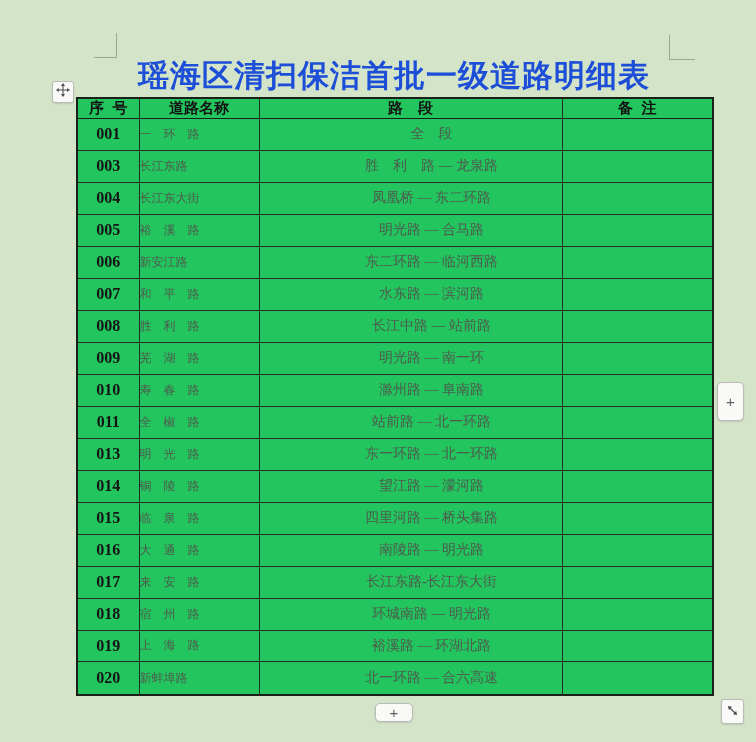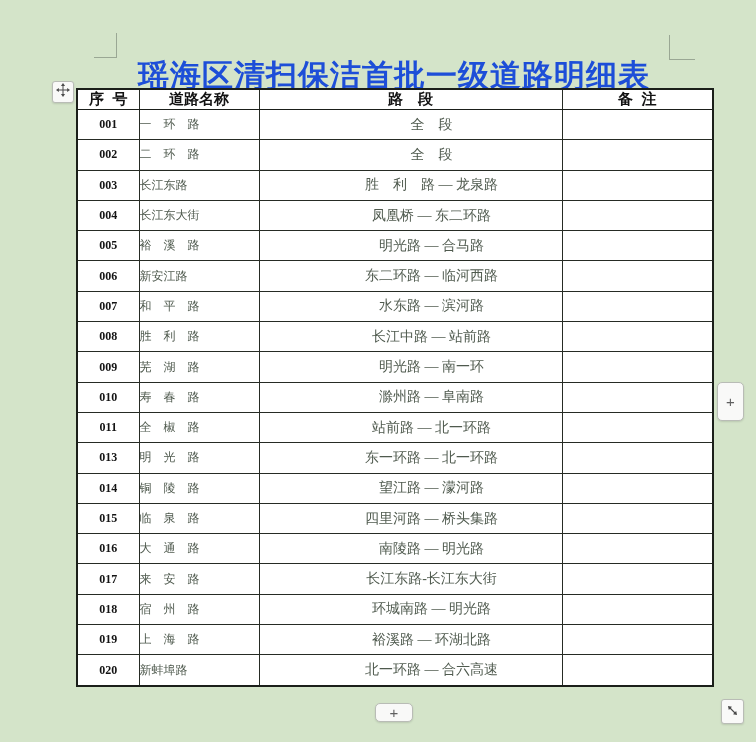--- a/index.html
+++ b/index.html
@@ -18,38 +18,38 @@
 
   
   .doc-title {
     position:absolute; left:76px; top:56px; width:636px; height:40px;
     text-align:center; font-size:31px; font-weight:bold; color:#1d4ed8;
     letter-spacing:1px; line-height:40px; white-space:nowrap;
   }
 
   
   table.roads {
-    position:absolute; left:76px; top:88px; width:636px; height:599px;
+    position:absolute; left:76px; top:97px; width:636px; height:599px;
     border-collapse:collapse; table-layout:fixed;
     border:2px solid #1b1f1a;
-    background:#ffffff;
+    background:#22c55e;
   }
   table.roads th, table.roads td {
     border:1px solid #262b24;
     vertical-align:middle;
     white-space:pre;
     overflow:hidden;
   }
   table.roads th {
     font-size:15px; font-weight:bold; color:#131313; text-align:center;
     border-bottom:1.5px solid #1b1f1a;
   }
   td.serial-cell {
     text-align:center; font-family:"Liberation Serif", serif;
-    font-weight:bold; font-size:12px; color:#141414;
+    font-weight:bold; font-size:16px; color:#141414;
   }
   td.road-name-cell {
     text-align:left; font-family:"Liberation Serif", serif;
     font-size:12px; color:#4f5a4e;
   }
   td.section-cell {
     text-align:center; padding-left:42px; font-family:"Liberation Serif", serif;
     font-size:14px; color:#4f5a4e;
   }
   td.note-cell { }
@@ -92,26 +92,20 @@
       </tr>
     </thead>
     <tbody>
         <tr>
           <td class="serial-cell">001</td>
           <td class="road-name-cell">一　环　路</td>
           <td class="section-cell">全　段</td>
           <td class="note-cell"></td>
         </tr>
         <tr>
-          <td class="serial-cell">002</td>
-          <td class="road-name-cell">二　环　路</td>
-          <td class="section-cell">全　段</td>
-          <td class="note-cell"></td>
-        </tr>
-        <tr>
           <td class="serial-cell">003</td>
           <td class="road-name-cell">长江东路</td>
           <td class="section-cell">胜　利　路 — 龙泉路</td>
           <td class="note-cell"></td>
         </tr>
         <tr>
           <td class="serial-cell">004</td>
           <td class="road-name-cell">长江东大街</td>
           <td class="section-cell">凤凰桥 — 东二环路</td>
           <td class="note-cell"></td>

